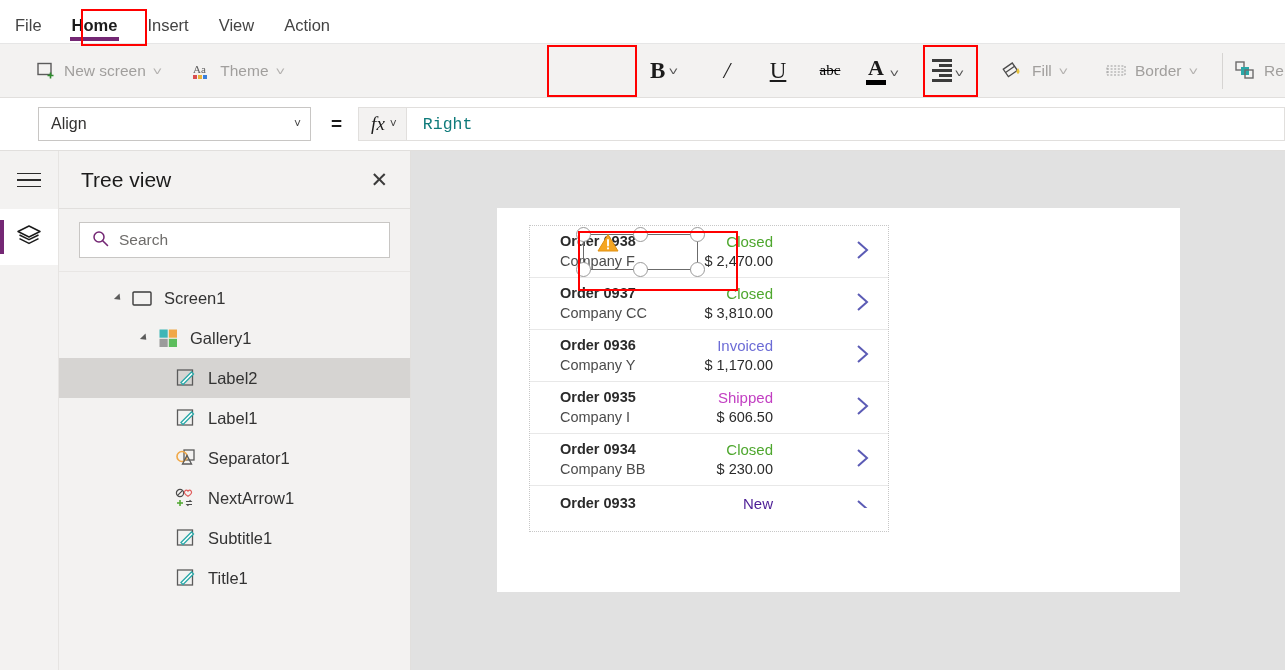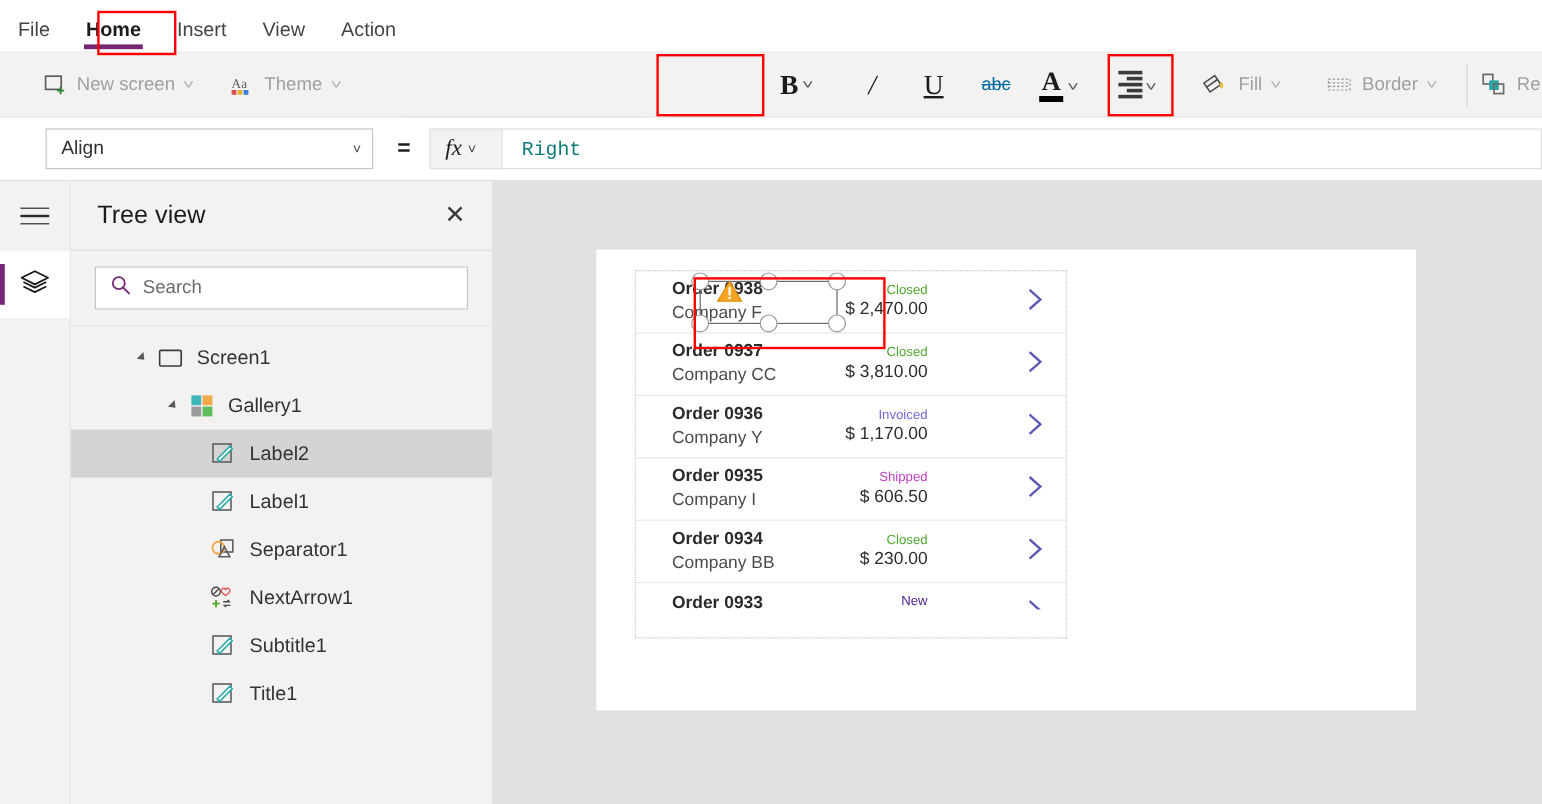--- a/index.html
+++ b/index.html
@@ -69,21 +69,21 @@
   .icon-btn {
     display: flex; align-items: center; justify-content: center;
     height: 54px; cursor: pointer;
   }
 
   
   .gl { font-size: 23px; color: #1b1b1b; line-height: 1; }
   .gl-b { font-family: "Liberation Serif", serif; font-weight: bold; }
   .gl-i { font-family: "Liberation Serif", serif; font-style: italic; font-weight: normal; }
   .gl-u { font-family: "Liberation Serif", serif; text-decoration: underline; }
-  .gl-s { font-size: 15px; color: #0369a1; text-decoration: line-through; font-family:Liberation Sans, sans-serif; }
+  .gl-s { font-size: 15px; color: #000000; text-decoration: line-through; font-family:Liberation Serif, serif; }
 
   .fontcolor { display: flex; flex-direction: column; align-items: center; line-height: 1; }
   .fontcolor .a { font-family: "Liberation Serif", serif; font-size: 22px; color: #1b1b1b; font-weight:bold;}
   .fontcolor .bar { width: 20px; height: 5px; background: #000000; margin-top: 1px; }
 
   .align-icon { display: flex; flex-direction: column; gap: 2.5px; align-items: flex-end; }
   .align-icon i { display: block; height: 2.5px; background: #3b3b3b; }
 
   
   .fxbar {
@@ -94,21 +94,21 @@
   .propsel {
     margin-left: 38px; width: 273px; height: 34px;
     border: 1px solid #c8c6c4; background: #fff;
     display: flex; align-items: center; justify-content: space-between;
     padding: 0 9px 0 12px; font-size: 16px; color: #323130; cursor: pointer;
   }
   .eq { margin: 0 16px 0 20px; font-size: 19px; font-weight: bold; color: #1b1b1b; }
   .fxbox {
     height: 34px; display: flex; align-items: center;
     background: #f3f2f1; border: 1px solid #e1dfdd;
-    padding: 0 21px 0 12px; gap: 5px; cursor: pointer;
+    padding: 0 9px 0 12px; gap: 5px; cursor: pointer;
   }
   .fxbox .fx { font-family: "Liberation Serif", serif; font-style: italic; font-size: 19px; color: #1b1b1b; }
   .fxinput {
     flex: 1; height: 34px; background: #ffffff;
     border: 1px solid #e1dfdd; border-left: none;
     display: flex; align-items: center; padding-left: 16px;
     font-family: "Liberation Mono", monospace; font-size: 16.5px; color: #0f7b7b;
   }
 
   
@@ -177,21 +177,21 @@
   }
   .g-row {
     position: relative; height: 52px; border-bottom: 1px solid #e8e8e8;
     display: flex; align-items: center; padding: 0 0 0 30px;
   }
   .g-row:last-child { border-bottom: none; }
   .g-left { width: 100px; }
   .g-title { font-size: 14.5px; font-weight: bold; color: #2b2b2b; line-height: 1.32; }
   .g-sub { font-size: 14.5px; color: #4b4b4b; line-height: 1.32; }
   .g-right { width: 113px; text-align: right; }
-  .g-status { font-size: 11px; line-height: 1.32; }
+  .g-status { font-size: 15px; line-height: 1.32; }
   .g-amt { font-size: 14.5px; color: #2b2b2b; line-height: 1.32; }
   .g-arrow {
     position: absolute; right: 17px; top: 50%; transform: translateY(-50%);
   }
 
   
   .sel-box {
     position: absolute; z-index: 20; pointer-events: none;
   }
   .sel-line { position: absolute; background: #6b6b6b; }

